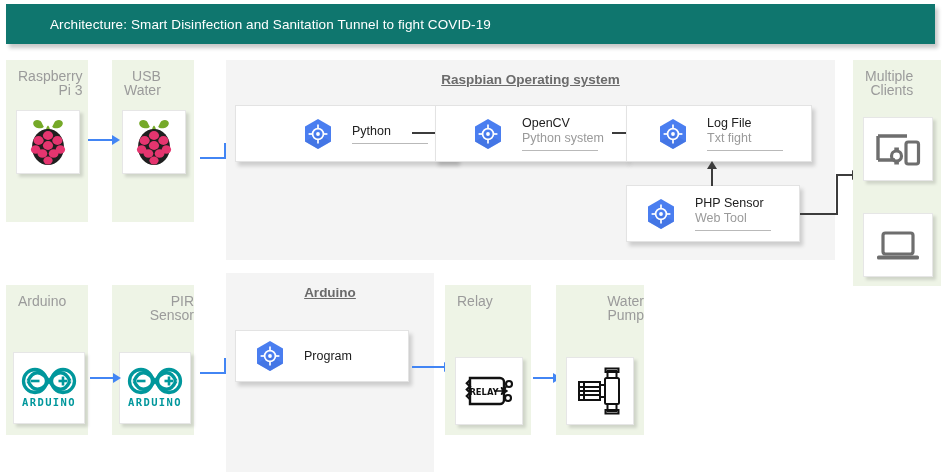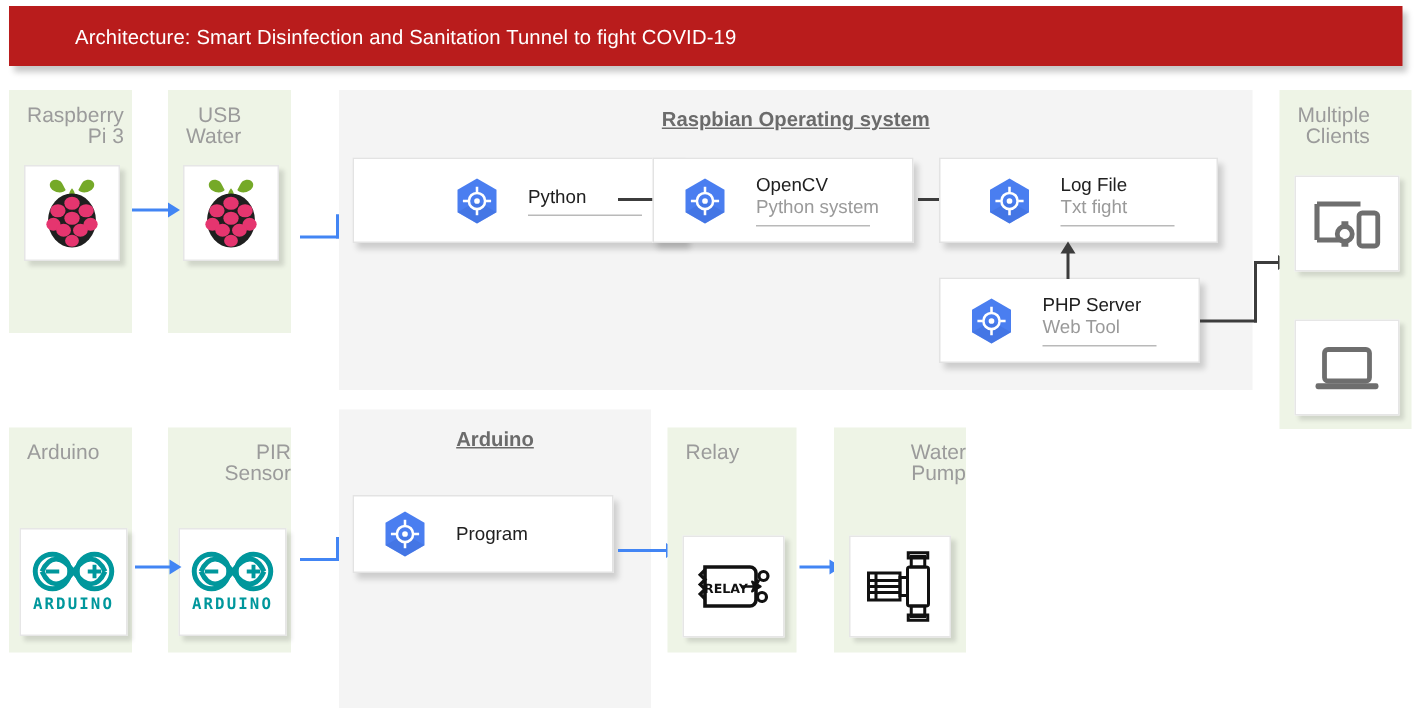--- a/index.html
+++ b/index.html
@@ -7,21 +7,21 @@
     width:947px;height:475px;position:relative;overflow:hidden;
     background:#ffffff;
     font-family:"Liberation Sans","DejaVu Sans",sans-serif;
     -webkit-font-smoothing:antialiased;
   }
   .abs{position:absolute;}
 
   
   #title-banner{
     left:6px;top:4px;width:929px;height:40px;
-    background:#b91c1c;
+    background:#0f766e;
     box-shadow:3px 4px 4px rgba(0,0,0,.22);
     display:flex;align-items:center;
   }
   #title-text{
     color:#ffffff;font-size:13.5px;letter-spacing:.1px;
     margin-left:44px;white-space:nowrap;
   }
 
   
   .panel-green{background:#eef4e6;}
@@ -170,21 +170,21 @@
   </span>
   <span class="card-text">
     <div class="card-title">Python</div>
     <div class="card-rule"></div>
   </span>
 </div>
 
 <div class="wire-dark abs" style="left:412px;top:132px;width:26px;height:2px;"></div>
 <div class="arrow-r-dark abs" style="left:436px;top:128px;"></div>
 
-<div class="card" style="left:435px;top:105px;width:172px;height:55px;">
+<div class="card" style="left:435px;top:105px;width:172px;height:55px;padding-left:18px;">
   <span class="hex">
     <svg width="36" height="36" viewBox="0 0 36 36">
       <polygon points="18,3 31,10.5 31,25.5 18,33 5,25.5 5,10.5" fill="#4a7ef0"></polygon>
       <polygon points="18,18 31,25.5 18,33 5,25.5" fill="#3f6fdd" opacity=".55"></polygon>
       <circle cx="18" cy="18" r="5.4" fill="none" stroke="#ffffff" stroke-width="1.7"></circle>
       <circle cx="18" cy="18" r="1.9" fill="#ffffff"></circle>
       <g stroke="#ffffff" stroke-width="1.7">
         <line x1="18" y1="8.5" x2="18" y2="12"></line>
         <line x1="18" y1="24" x2="18" y2="27.5"></line>
         <line x1="8.6" y1="18" x2="12.2" y2="18"></line>
@@ -233,21 +233,21 @@
       <circle cx="18" cy="18" r="1.9" fill="#ffffff"></circle>
       <g stroke="#ffffff" stroke-width="1.7">
         <line x1="18" y1="8.5" x2="18" y2="12"></line>
         <line x1="18" y1="24" x2="18" y2="27.5"></line>
         <line x1="8.6" y1="18" x2="12.2" y2="18"></line>
         <line x1="23.8" y1="18" x2="27.4" y2="18"></line>
       </g>
     </svg>
   </span>
   <span class="card-text">
-    <div class="card-title">PHP Server</div>
+    <div class="card-title">PHP Sensor</div>
     <div class="card-sub">Web Tool</div>
     <div class="card-rule"></div>
   </span>
 </div>
 
 <div class="wire-dark abs" style="left:711px;top:168px;width:2px;height:18px;"></div>
 <div class="arrow-u-dark abs" style="left:707px;top:161px;"></div>
 
 <div class="wire-dark abs" style="left:800px;top:213px;width:38px;height:2px;"></div>
 <div class="wire-dark abs" style="left:836px;top:174px;width:2px;height:41px;"></div>

